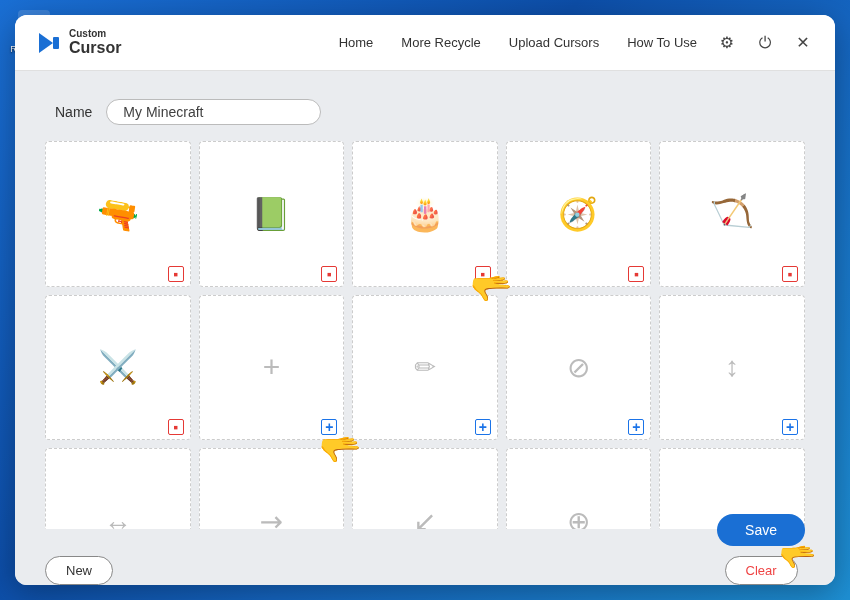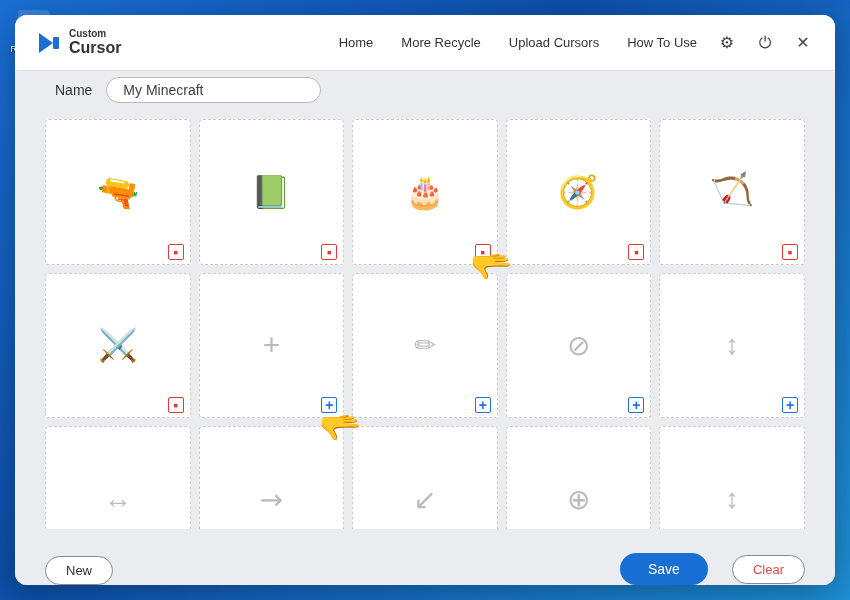--- a/index.html
+++ b/index.html
@@ -125,21 +125,21 @@
       display: flex;
       align-items: center;
       justify-content: center;
       width: 24px;
       height: 24px;
     }
     
     .content {
       flex: 1;
       background: #eaecef;
-      padding: 6px 30px;
+      padding: 28px 30px;
       display: flex;
       flex-direction: column;
       gap: 16px;
       overflow: hidden;
     }
     
     .name-row {
       display: flex;
       align-items: center;
       gap: 14px;
@@ -234,22 +234,23 @@
       background: white;
       border-radius: 20px;
       padding: 6px 20px;
       font-size: 13px;
       cursor: pointer;
       color: #333;
     }
     .footer-right {
       margin-left: auto;
       display: flex;
-      gap: 24px;
-      align-items: center;
+      gap: 10px;
+      align-items: center;
+      flex-direction: column;
     }
     .btn-save {
       background: #1a6fd4;
       color: white;
       border: none;
       border-radius: 20px;
       padding: 8px 28px;
       font-size: 14px;
       cursor: pointer;
       font-weight: 500;

